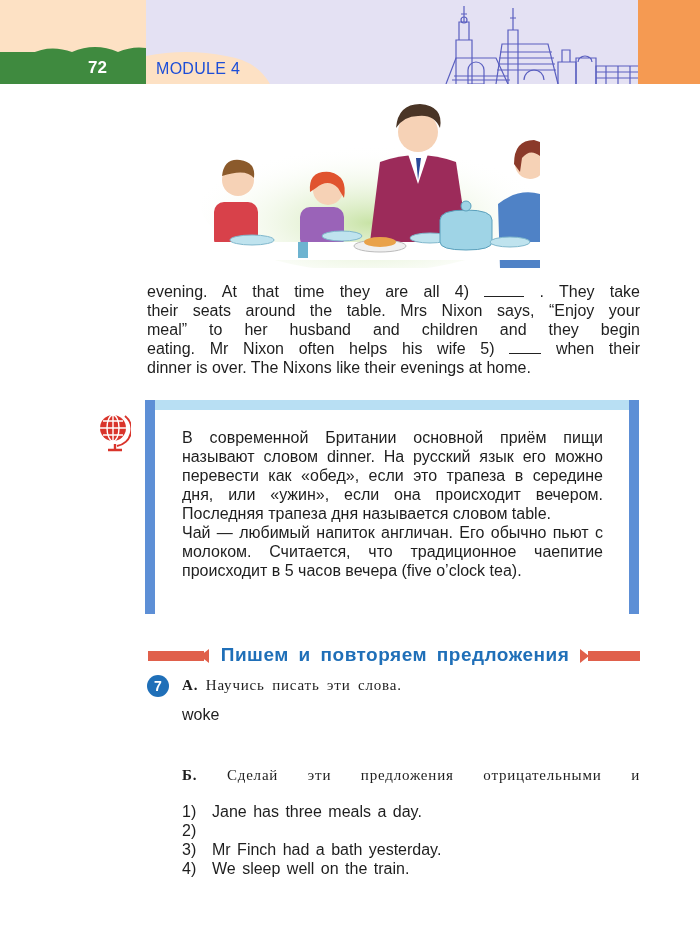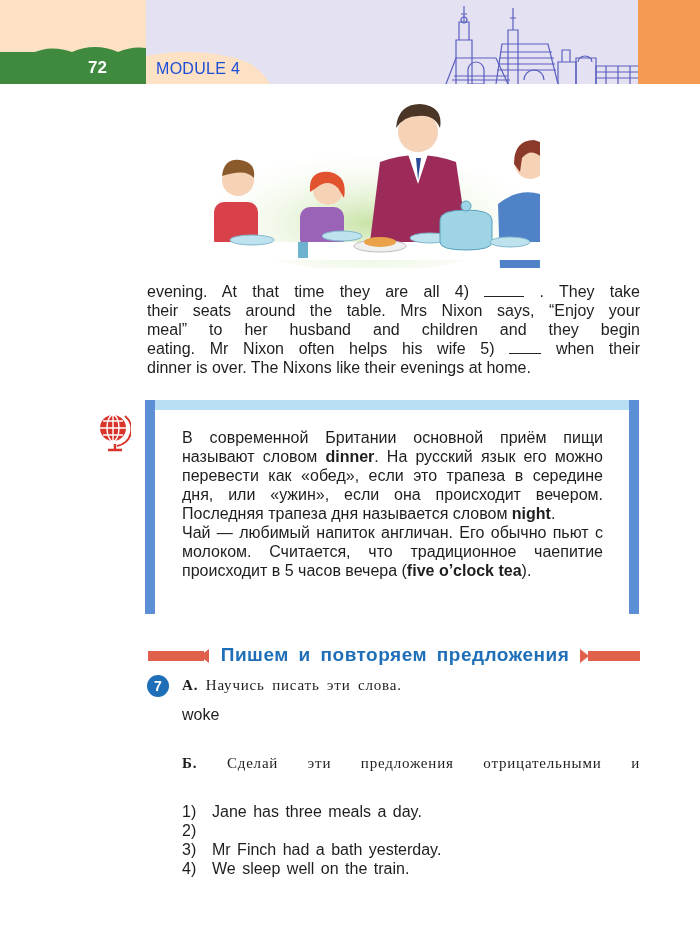--- a/index.html
+++ b/index.html
@@ -30,37 +30,37 @@
 
     
     .globe-icon { position: absolute; left: 97px; top: 412px; width: 34px; height: 40px; }
     .infobox { position: absolute; left: 145px; top: 400px; width: 494px; height: 214px; }
     .ib-top { position: absolute; left: 0; top: 0; width: 494px; height: 10px; background: #b8dff3; }
     .ib-left { position: absolute; left: 0; top: 0; width: 10px; height: 214px; background: #5d8fd6; }
     .ib-right { position: absolute; right: 0; top: 0; width: 10px; height: 214px; background: #5d8fd6; }
     .ib-body { position: absolute; left: 37px; top: 28px; width: 421px; font-size: 16px; line-height: 19px; color: #1e1e1e; text-align: justify; }
     .ib-body p { text-align-last: justify; }
     .ib-body p.last { text-align-last: left; }
-    .ib-body b { font-weight: bold; }
+    .ib-body b { font-weight: normal; }
 
     
     .section-banner { position: absolute; left: 148px; top: 644px; width: 492px; height: 24px; }
     .sb-bar-left { position: absolute; left: 0; top: 7px; width: 56px; height: 10px; background: #e0604b; }
     .sb-bar-right { position: absolute; right: 0; top: 7px; width: 52px; height: 10px; background: #e0604b; }
     .section-title { position: absolute; left: 62px; top: 0; width: 370px; text-align: center; font: bold 19px "Liberation Sans", sans-serif; color: #1f6fb8; letter-spacing: 0.5px; word-spacing: 4px; white-space: nowrap; }
 
     
     .ex-badge { position: absolute; left: 147px; top: 675px; width: 22px; height: 22px; border-radius: 50%; background: #1f6fb8; color: #fff; font: bold 14px "Liberation Sans", sans-serif; text-align: center; line-height: 22px; }
     .task-a { position: absolute; left: 182px; top: 677px; font: 15px "Liberation Serif", serif; color: #1e1e1e; letter-spacing: 0.8px; word-spacing: 3px; }
     .task-a b, .task-b b { font-weight: bold; }
     .words { position: absolute; left: 182px; top: 705px; width: 458px; font-size: 16px; line-height: 19px; text-align: justify; color: #1e1e1e; }
     .words p { text-align-last: justify; }
     .words p.last { text-align-last: left; }
     .task-b { position: absolute; left: 182px; top: 753px; width: 458px; font: 15px "Liberation Serif", serif; line-height: 20px; color: #1e1e1e; letter-spacing: 0.8px; }
-    .task-b p { text-align: justify; text-align-last: justify; }
+    .task-b p { text-align: justify; text-align-last: justify; margin-top: 12px; }
     .task-b p.last { text-align-last: left; }
     .sentences { position: absolute; left: 182px; top: 802px; font-size: 16px; line-height: 19px; color: #1e1e1e; word-spacing: 2px; }
     .sentences li { list-style: none; display: flex; }
     .sentences .num { width: 30px; }
   </style>
 </head>
 <body>
 
 <div class="header">
   <div class="hdr-peach"></div>
@@ -174,21 +174,21 @@
   <ellipse cx="16" cy="16" rx="6" ry="13" stroke="#fff" stroke-width="1.4" fill="none"></ellipse>
   <path d="M28 4 A17 17 0 0 1 20 34" stroke="#d9342b" stroke-width="2" fill="none"></path>
   <path d="M18 32 V37 M11 38 H25" stroke="#d9342b" stroke-width="2.4"></path>
 </svg>
 
 <div class="infobox">
   <div class="ib-top"></div>
   <div class="ib-left"></div>
   <div class="ib-right"></div>
   <div class="ib-body">
-    <p class="last"><span>В современной Британии основной приём пищи называют словом </span><b>dinner</b><span>. На русский язык его можно перевести как «обед», если это трапеза в середине дня, или «ужин», если она происходит вечером. Последняя трапеза дня называется словом </span><b>night</b><span>.</span></p>
+    <p class="last"><span>В современной Британии основной приём пищи называют словом </span><b>dinner</b><span>. На русский язык его можно перевести как «обед», если это трапеза в середине дня, или «ужин», если она происходит вечером. Последняя трапеза дня называется словом </span><b>table</b><span>.</span></p>
     <p class="last"><span>Чай — любимый напиток англичан. Его обычно пьют с молоком. Считается, что традиционное чаепитие происходит в 5 часов вечера (</span><b>five o’clock tea</b><span>).</span></p>
   </div>
 </div>
 
 <div class="section-banner">
   <div class="sb-bar-left"></div>
   <svg style="position:absolute;left:52px;top:5px" width="10" height="14">
       <path d="M9 0 L0 7 L9 14 Z" fill="#e0604b"></path>
     </svg>
   <div class="section-title">Пишем и повторяем предложения</div>

